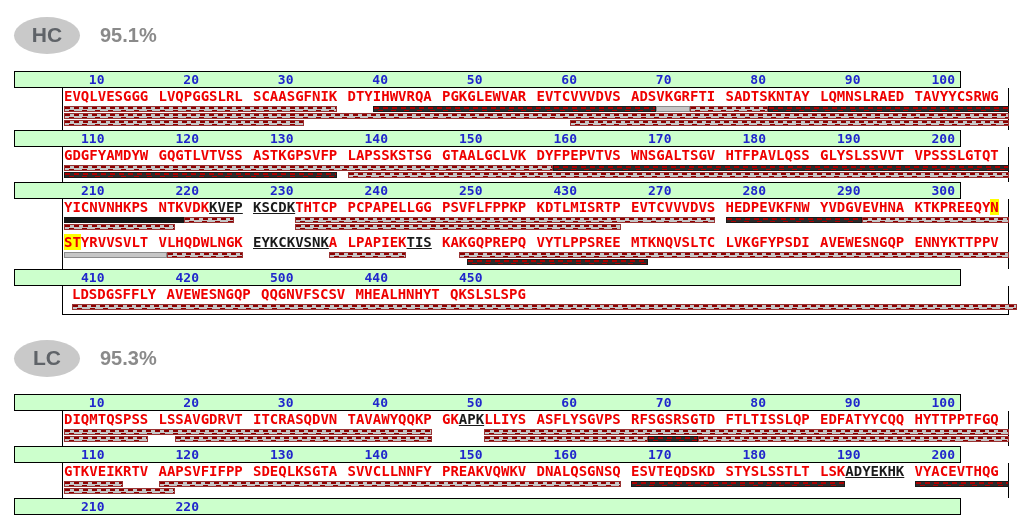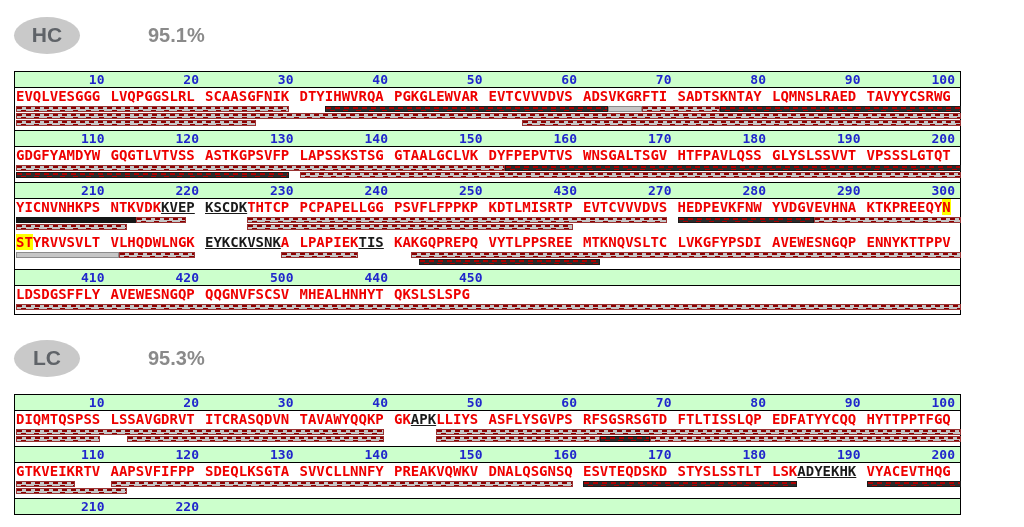--- a/index.html
+++ b/index.html
@@ -3,29 +3,29 @@
 <meta charset="utf-8">
 <style>
   html,body{margin:0;padding:0;background:#ffffff;}
   body{width:1024px;height:527px;overflow:hidden;font-family:"DejaVu Sans Mono",monospace;}
   .page{position:relative;padding:16px 0 0 14px;box-sizing:border-box;}
   .chain{margin:0;}
   .chain + .chain{margin-top:24px;}
   .chain-header{display:flex;align-items:center;gap:20px;height:38px;margin-bottom:17px;}
   .badge{width:66px;height:37px;background:#c9c9c9;border-radius:50%;display:flex;align-items:center;justify-content:center;}
   .badge span{color:#5f6368;font:bold 21px "Liberation Sans",sans-serif;}
-  .pct{color:#8a8a8a;font:bold 20px "Liberation Sans",sans-serif;margin-left:48px;}
+  .pct{color:#8a8a8a;font:bold 20px "Liberation Sans",sans-serif;}
   .rows{width:947px;border-radius:10px;}
   .row{width:947px;}
   .ruler{height:17px;background:#ccffcc;border:1px solid #000;box-sizing:border-box;display:flex;}
   .ruler .rcell{width:94.5px;box-sizing:border-box;text-align:right;padding-right:5px;
     color:#2026cc;font:bold 13px/15px "DejaVu Sans Mono",monospace;}
   .rbody{width:947px;box-sizing:border-box;border-left:1px solid #000;border-right:1px solid #000;
-    background:#fff;padding:1px 0 3px 0;}
-  .row.last .rbody{border-bottom:1px solid #000;}
+    background:#fff;padding:1px 0 3px 0;margin-left:48px;}
+  .row.last .rbody{border-bottom:1px solid #000;padding-left:8px;}
   .seq{display:flex;width:945px;height:15px;margin:0 0 2px 1px;}
   .seq .scell{width:94.5px;box-sizing:border-box;font:bold 14px/15px "DejaVu Sans Mono",monospace;
     color:#ee0000;white-space:pre;}
   .seq .k{color:#1a1a1a;text-decoration:underline;}
   .seq .hy{background:#ffff00;color:#ee0000;}
   .tracks{position:relative;width:945px;margin-left:1px;}
   .track{position:relative;height:6px;margin-bottom:1px;}
   .seg{position:absolute;top:0;height:6px;box-sizing:border-box;}
   .seg.dash{background-color:#c6c6c6;border:1px solid #993333;
     background-image:

